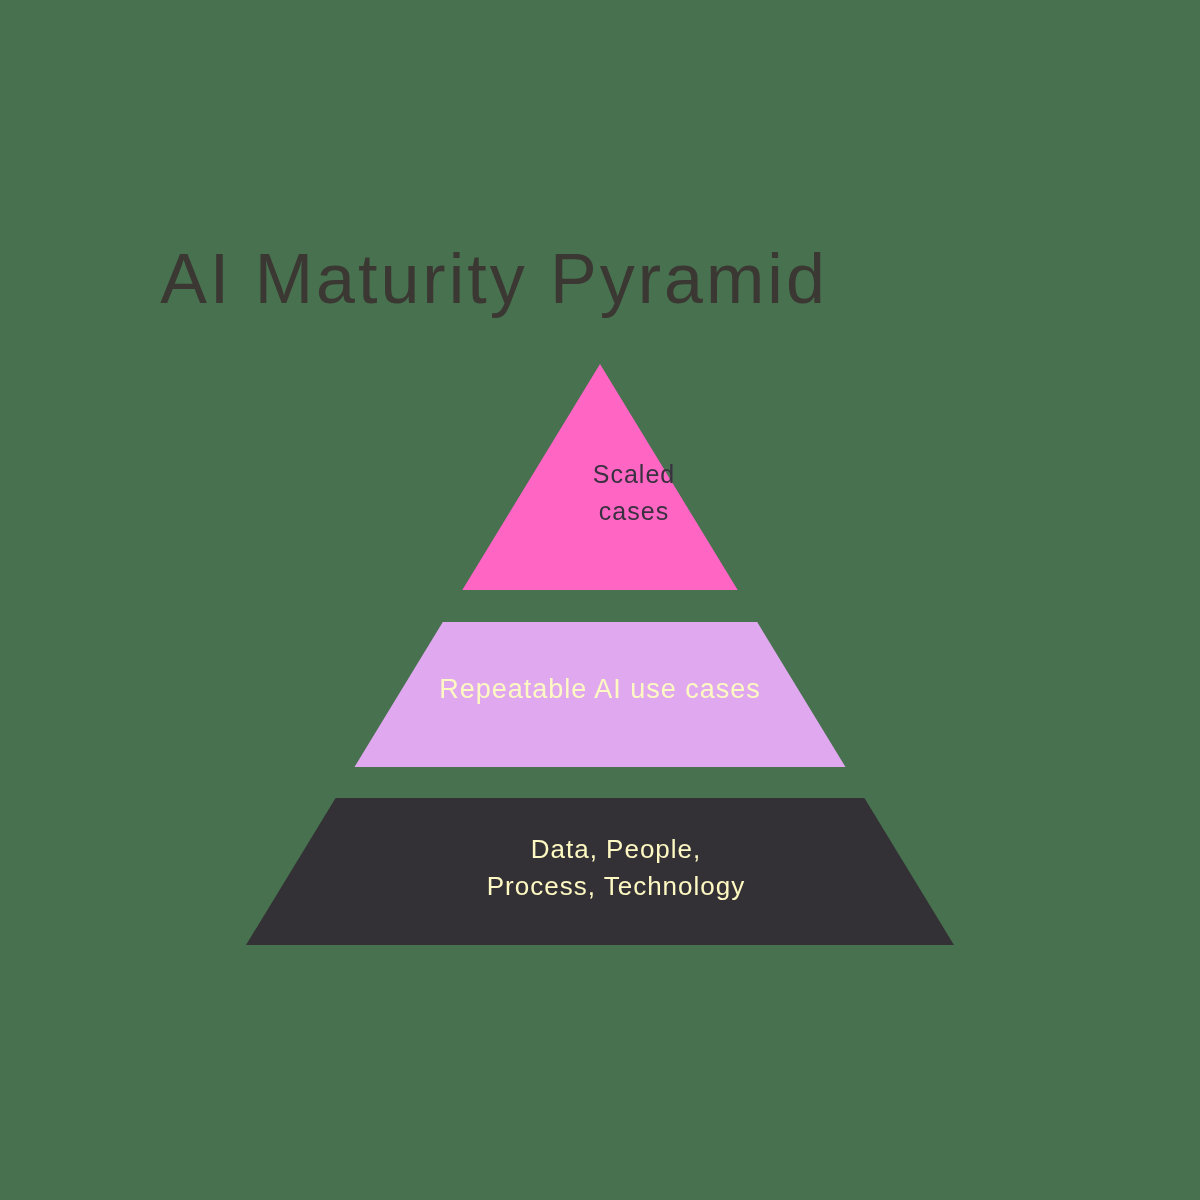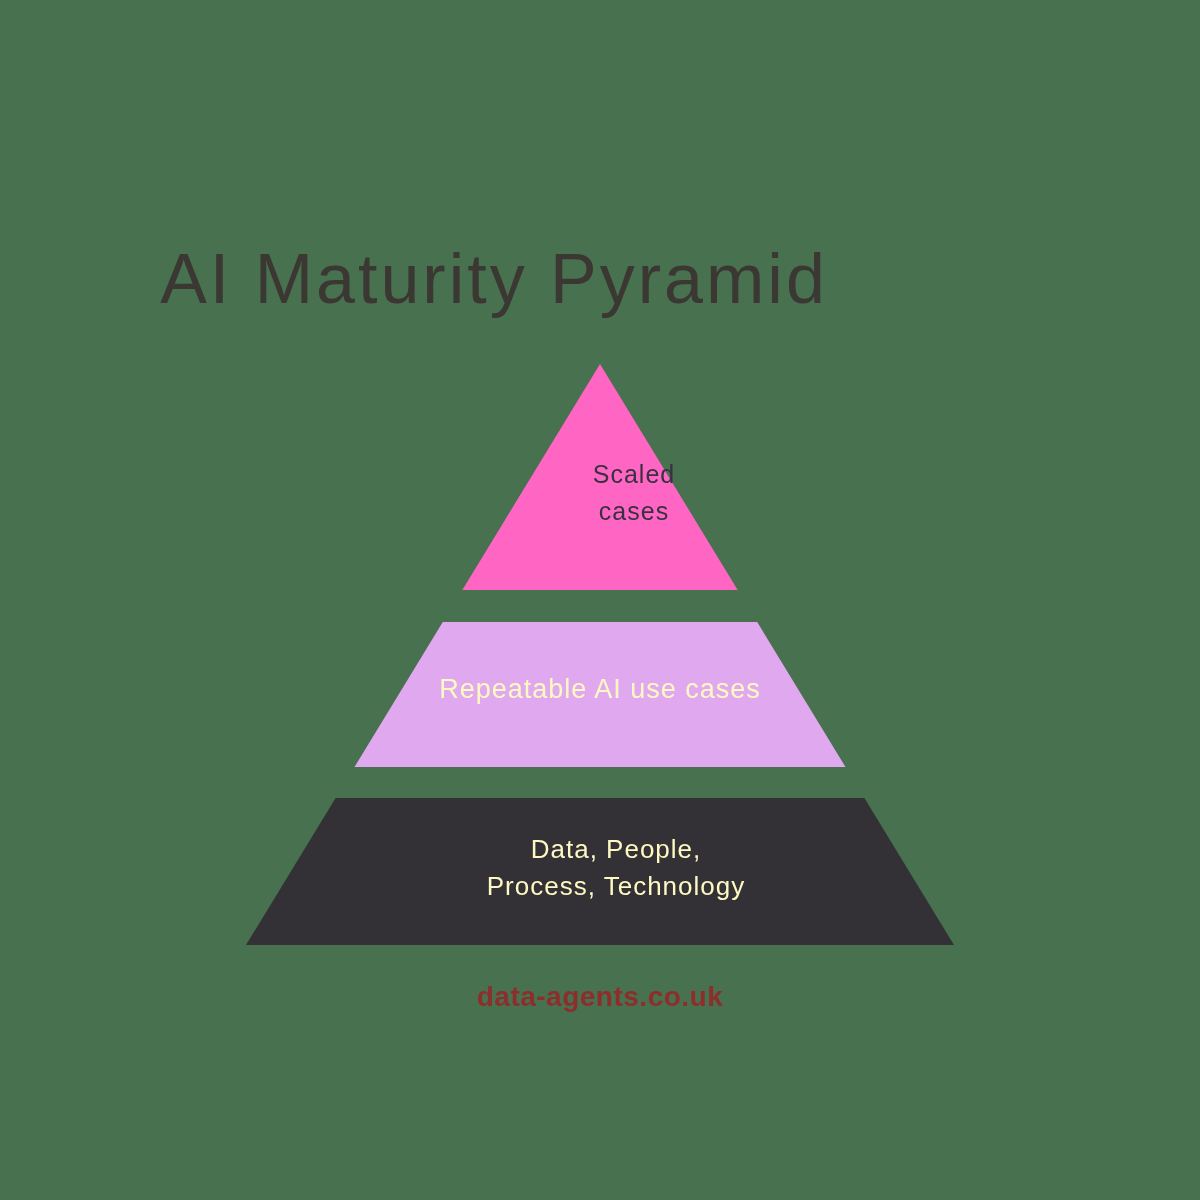--- a/index.html
+++ b/index.html
@@ -102,15 +102,14 @@
 
   <div class="level-label label-middle">
     <span class="line">Repeatable AI use cases</span>
   </div>
 
   <div class="level-label label-bottom">
     <span class="line">Data, People,</span>
     <span class="line">Process, Technology</span>
   </div>
 
-  <div class="footer-site">data-agents.co.uk</div>
 
 </div>
 
 </body></html>

